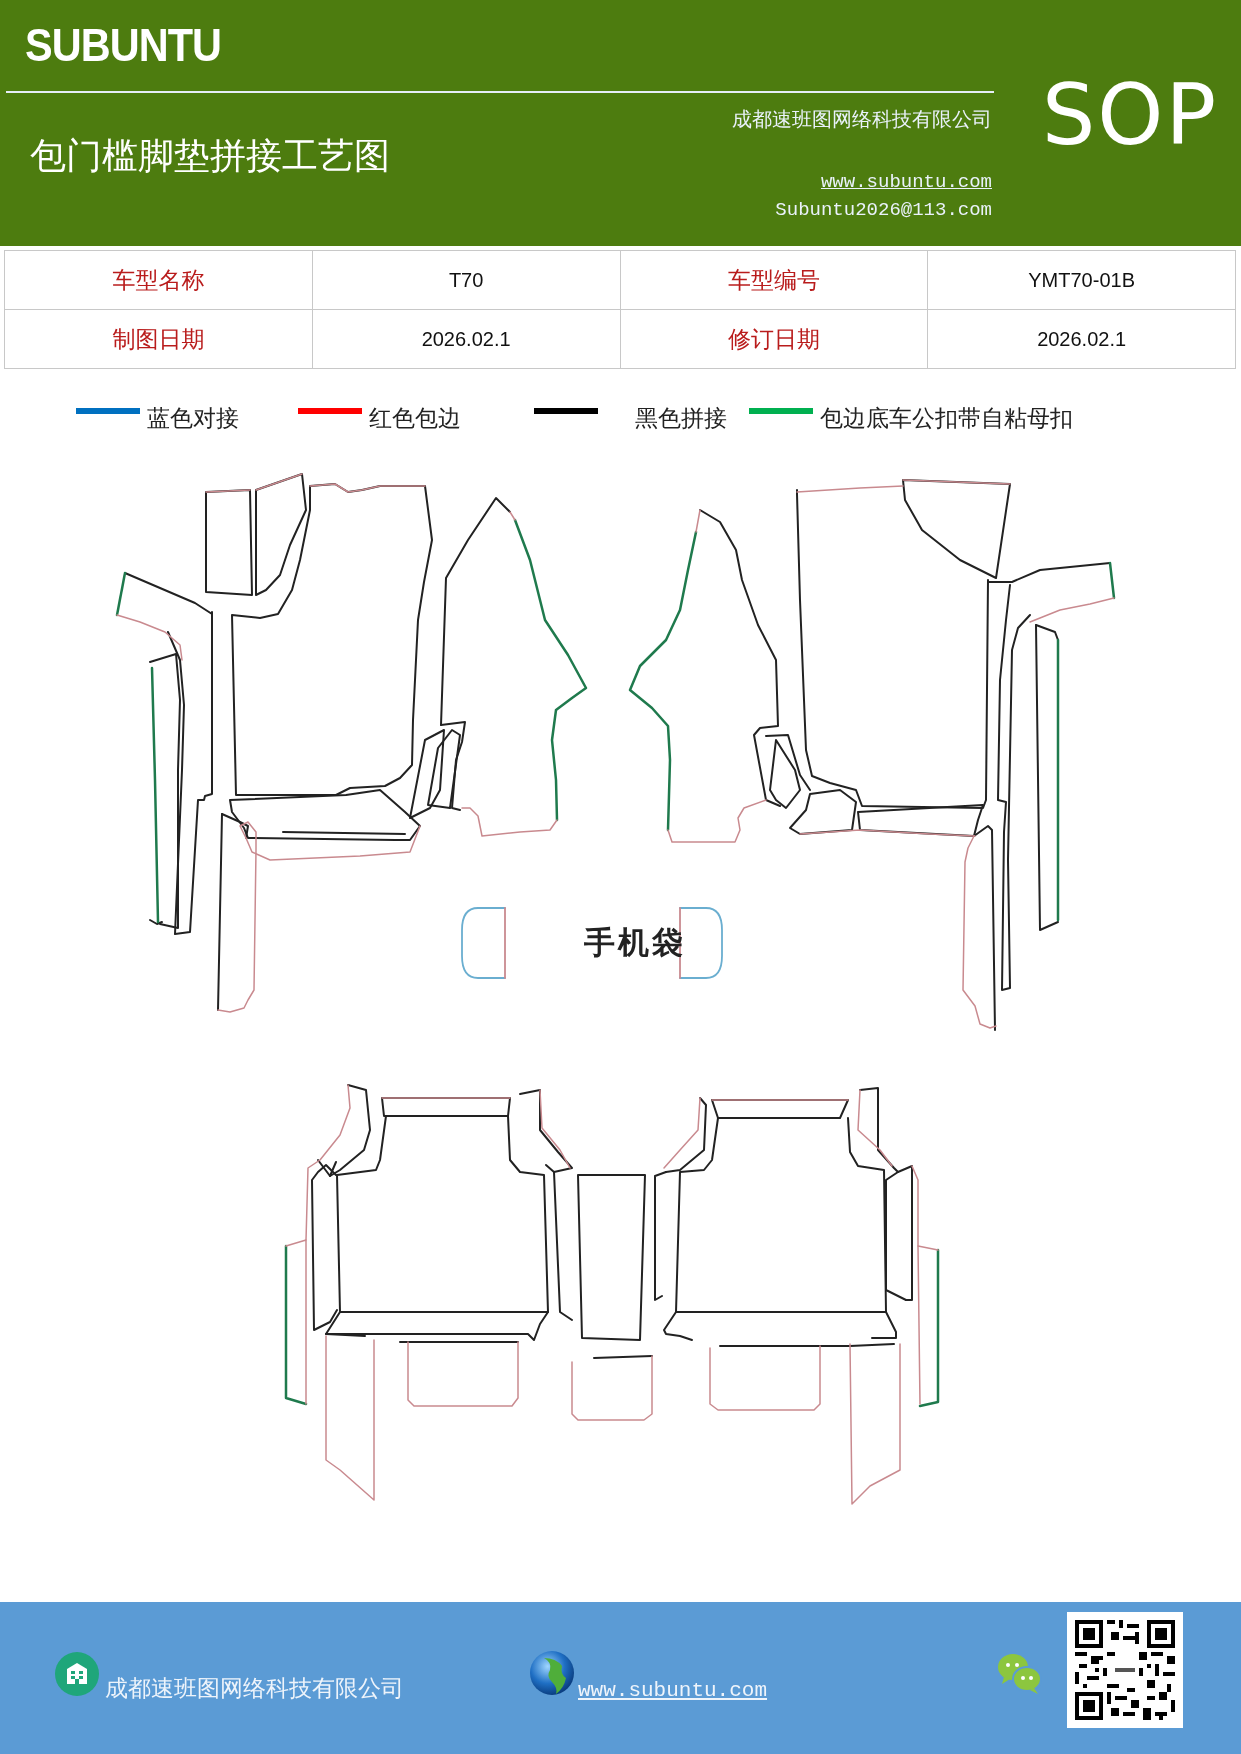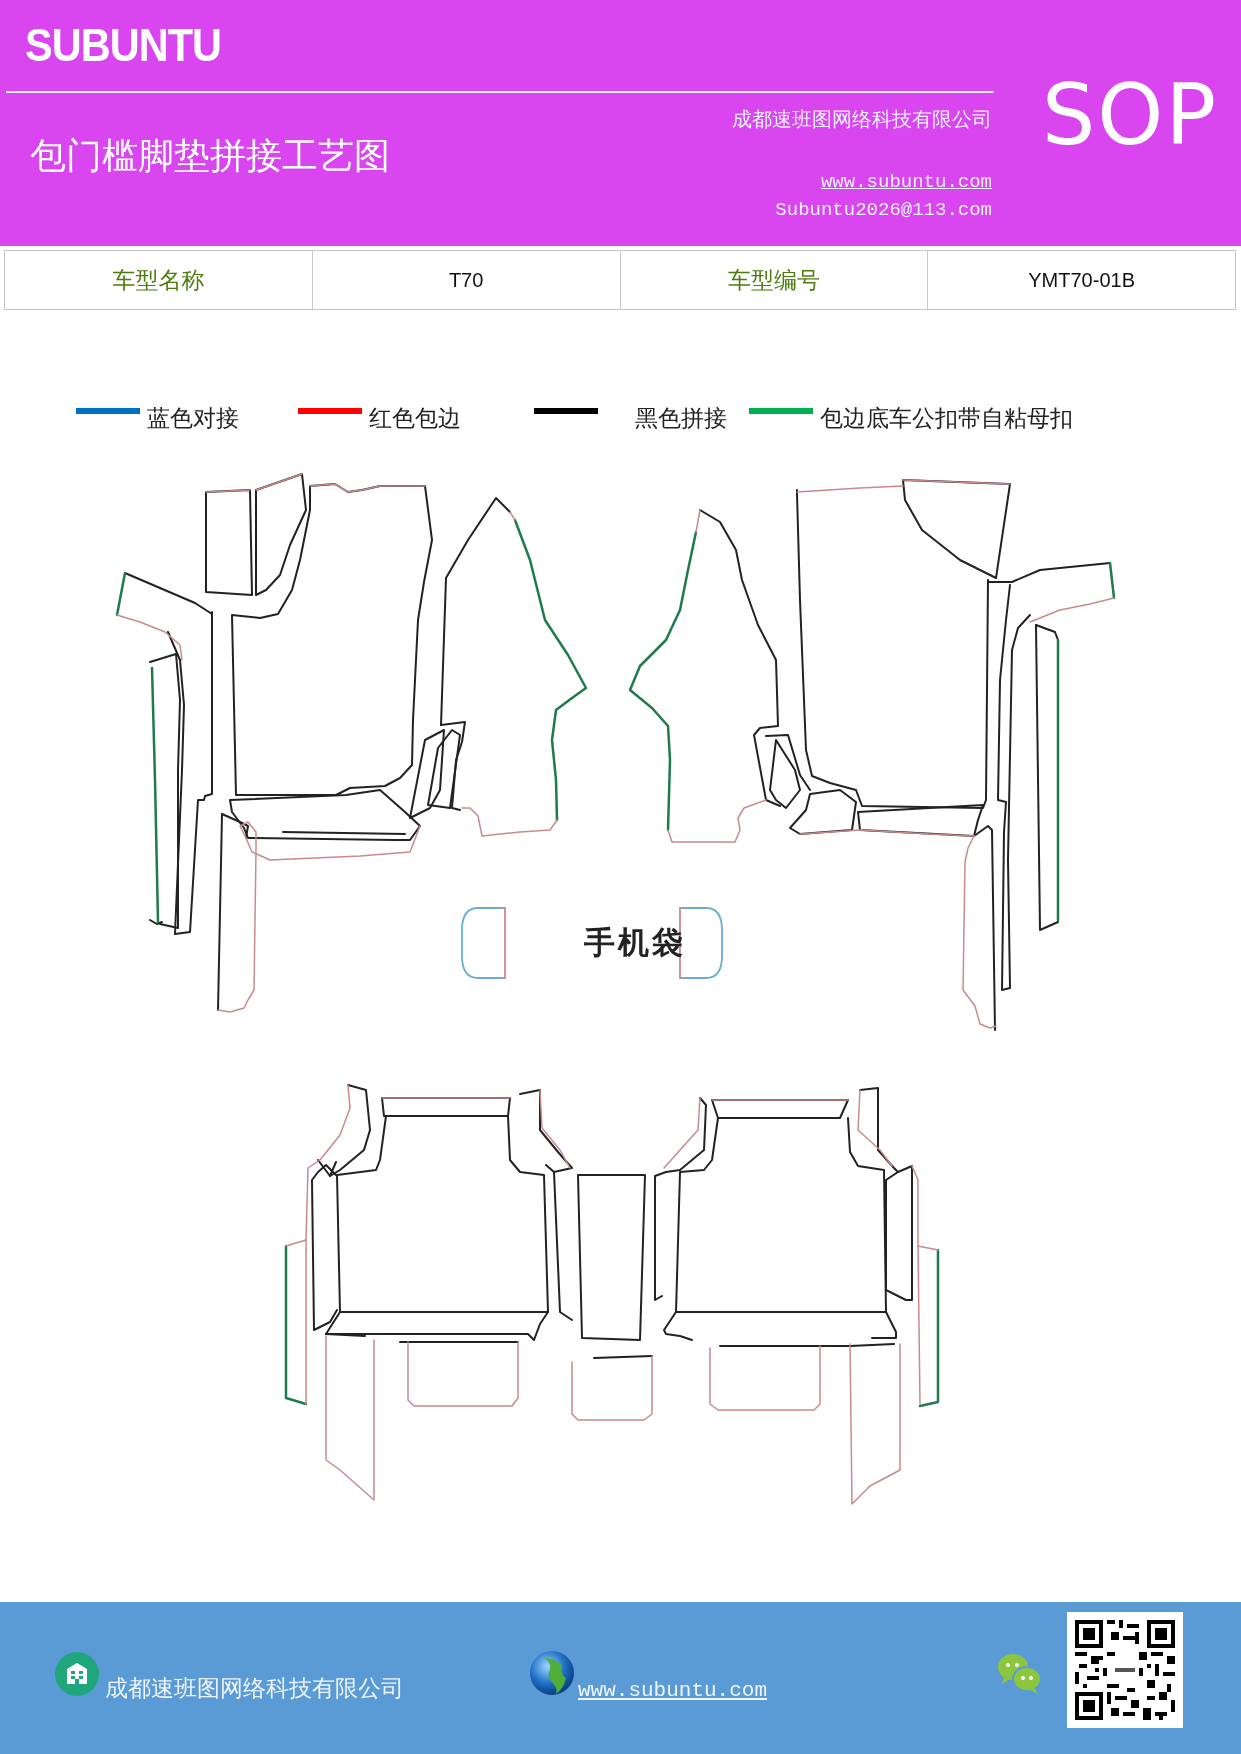--- a/index.html
+++ b/index.html
@@ -1,28 +1,28 @@
 <!DOCTYPE html>
 <html><head>
 <meta charset="utf-8">
 <style>
   html, body { margin: 0; padding: 0; }
   body { width: 1241px; height: 1754px; position: relative; background: #ffffff; font-family: "DejaVu Sans", sans-serif; overflow: hidden; }
-  .header { position: absolute; left: 0; top: 0; width: 1241px; height: 246px; background: #d946ef; }
+  .header { position: absolute; left: 0; top: 0; width: 1241px; height: 246px; background: #4d7c0f; }
   .brand { position: absolute; left: 25px; top: 18px; font-family: "Liberation Sans", sans-serif; font-weight: bold; font-size: 46px; color: #ffffff; letter-spacing: -1px; transform: scaleX(0.9); transform-origin: left; }
   .hr { position: absolute; left: 6px; top: 91px; width: 988px; height: 2px; background: #e6eef8; }
   .doc-title { position: absolute; left: 30px; top: 132px; font-family: "DejaVu Serif", serif; font-size: 36px; color: #ffffff; }
   .company { position: absolute; right: 249px; top: 106px; font-family: "DejaVu Serif", serif; font-size: 20px; color: #eaf2fb; }
   .site { position: absolute; right: 249px; top: 171px; font-family: "Liberation Mono", monospace; font-size: 19px; color: #eaf2fb; text-decoration: underline; }
   .email { position: absolute; right: 249px; top: 199px; font-family: "Liberation Mono", monospace; font-size: 19px; color: #eaf2fb; }
   .sop { position: absolute; left: 1042px; top: 66px; font-family: "DejaVu Sans", sans-serif; font-size: 84px; color: #ffffff; letter-spacing: 2px; }
 
   table.info { position: absolute; left: 4px; top: 250px; width: 1232px; border-collapse: collapse; }
   table.info td { border: 1.5px solid #c8c8c8; height: 56px; text-align: center; font-size: 22px; color: #111; width: 25%; }
-  table.info td.lbl { font-family: "DejaVu Serif", serif; font-size: 23px; color: #4d7c0f; margin-top: 22px; }
+  table.info td.lbl { font-family: "DejaVu Serif", serif; font-size: 23px; color: #b91c1c; margin-top: 22px; }
   table.info td.val { font-family: "Liberation Sans", sans-serif; font-size: 20px; }
 
   .legend { position: absolute; top: 403px; left: 0; width: 1241px; height: 40px; }
   .leg { position: absolute; display: flex; align-items: center; }
   .swatch { width: 64px; height: 6px; margin-right: 7px; margin-top: -16px; }
   .leg-text { font-family: "DejaVu Serif", serif; font-size: 23px; color: #222; }
 
   .drawing { position: absolute; }
   .phone-label { position: absolute; left: 536px; top: 922px; font-family: "DejaVu Sans", sans-serif; font-weight: bold; font-size: 31px; color: #222; letter-spacing: 3px; margin-left: 48px; }
 
@@ -45,20 +45,26 @@
   <div class="sop">SOP</div>
 </div>
 
 <table class="info">
   <tbody>
       <tr>
     <td class="lbl">车型名称</td>
     <td class="val">T70</td>
     <td class="lbl">车型编号</td>
     <td class="val">YMT70-01B</td>
+  </tr>
+  <tr>
+    <td class="lbl">制图日期</td>
+    <td class="val">2026.02.1</td>
+    <td class="lbl">修订日期</td>
+    <td class="val">2026.02.1</td>
   </tr>
 </tbody>
   </table>
 
 <div class="legend">
   <div class="leg" style="left:76px;">
     <span class="swatch" style="background:#0070c0;"></span>
     <span class="leg-text">蓝色对接</span>
   </div>
   <div class="leg" style="left:298px;">

